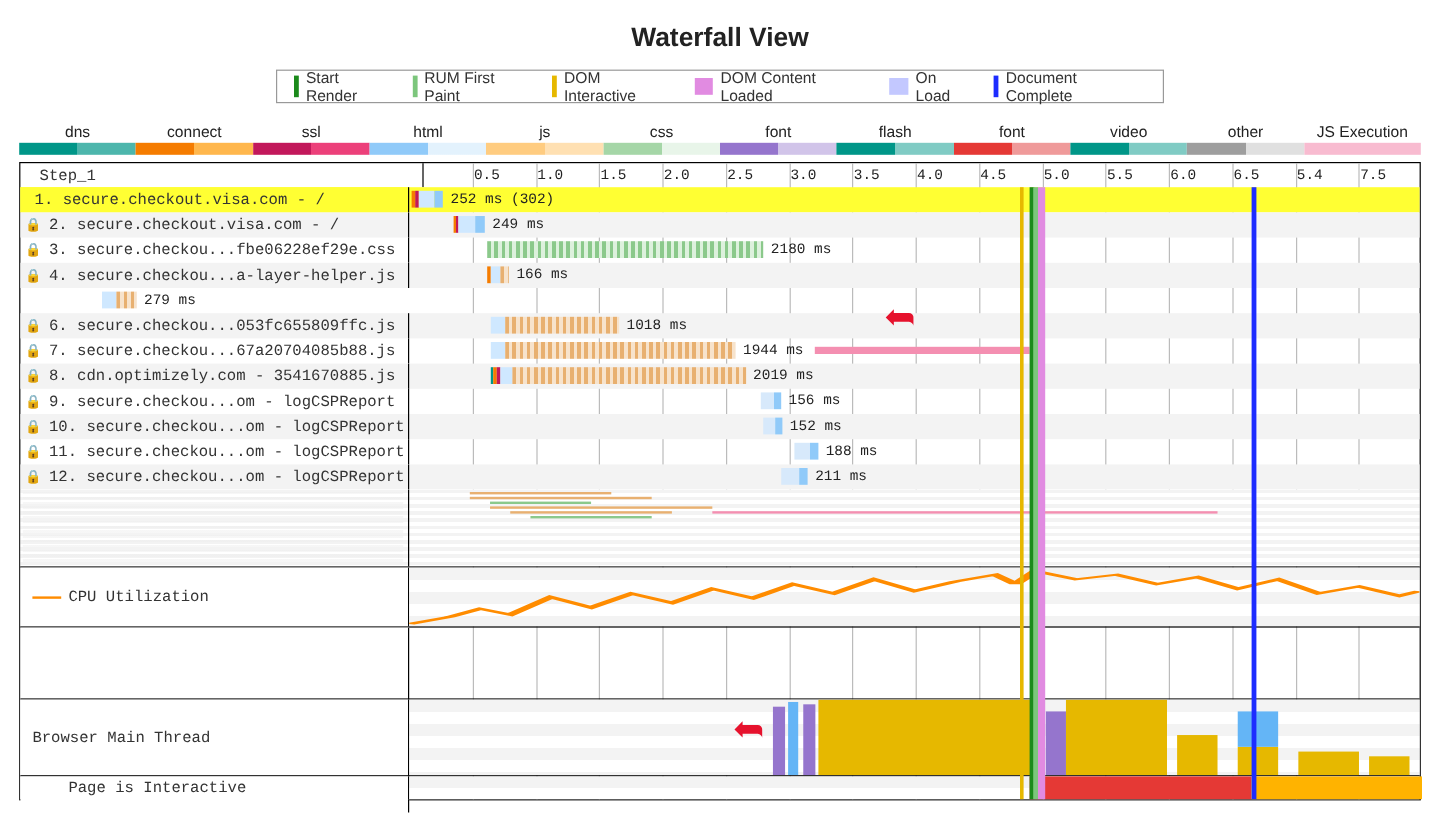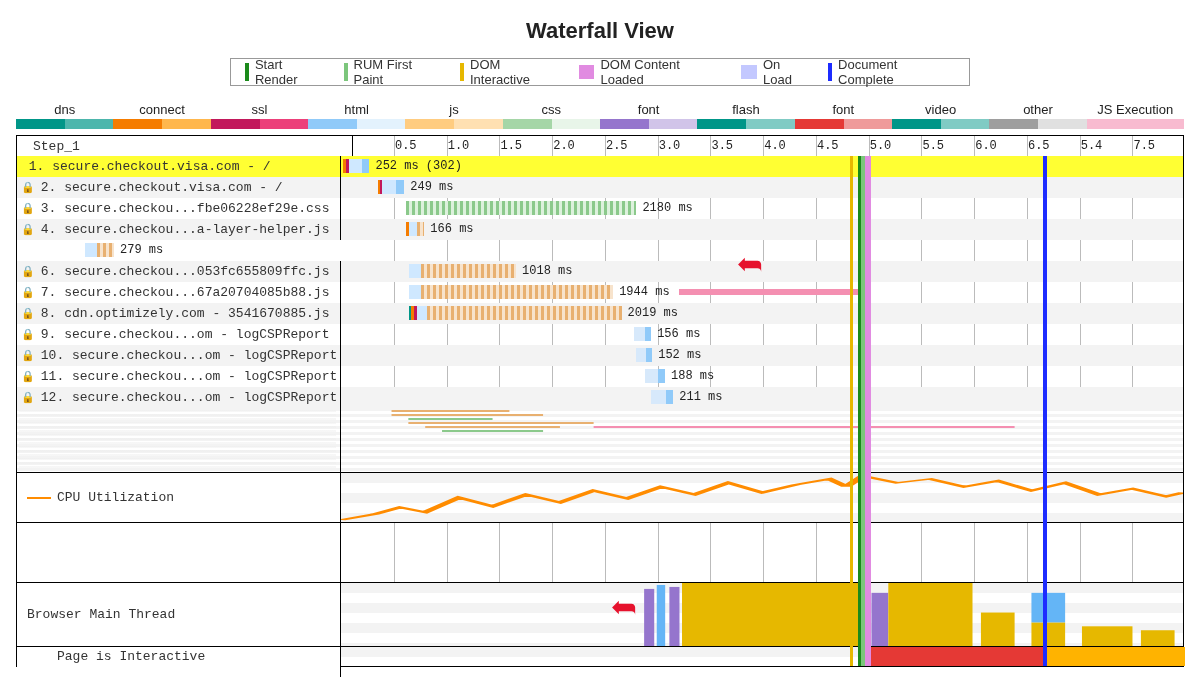--- a/index.html
+++ b/index.html
@@ -478,21 +478,21 @@
           <div class="wbar" style="left: 295.4px;">
             <div class="seg light" style="width: 9.495px;"></div>
             <div class="seg html" style="width: 6.33px;"></div>
             <span class="label">152 ms</span>
           </div>
         </div>
       </div>
       <div class="row">
         <div class="labelcol"><span class="lock">🔒</span>&nbsp;11. secure.checkou...om - logCSPReport</div>
         <div class="chartcol">
-          <div class="wbar" style="left: 304px;">
+          <div class="wbar" style="left: 321px;">
             <div class="seg light" style="width: 12.66px;"></div>
             <div class="seg html" style="width: 7.385px;"></div>
             <span class="label">188 ms</span>
           </div>
         </div>
       </div>
       <div class="row alt">
         <div class="labelcol"><span class="lock">🔒</span>&nbsp;12. secure.checkou...om - logCSPReport</div>
         <div class="chartcol">
           <div class="wbar" style="left: 310.17px;">

